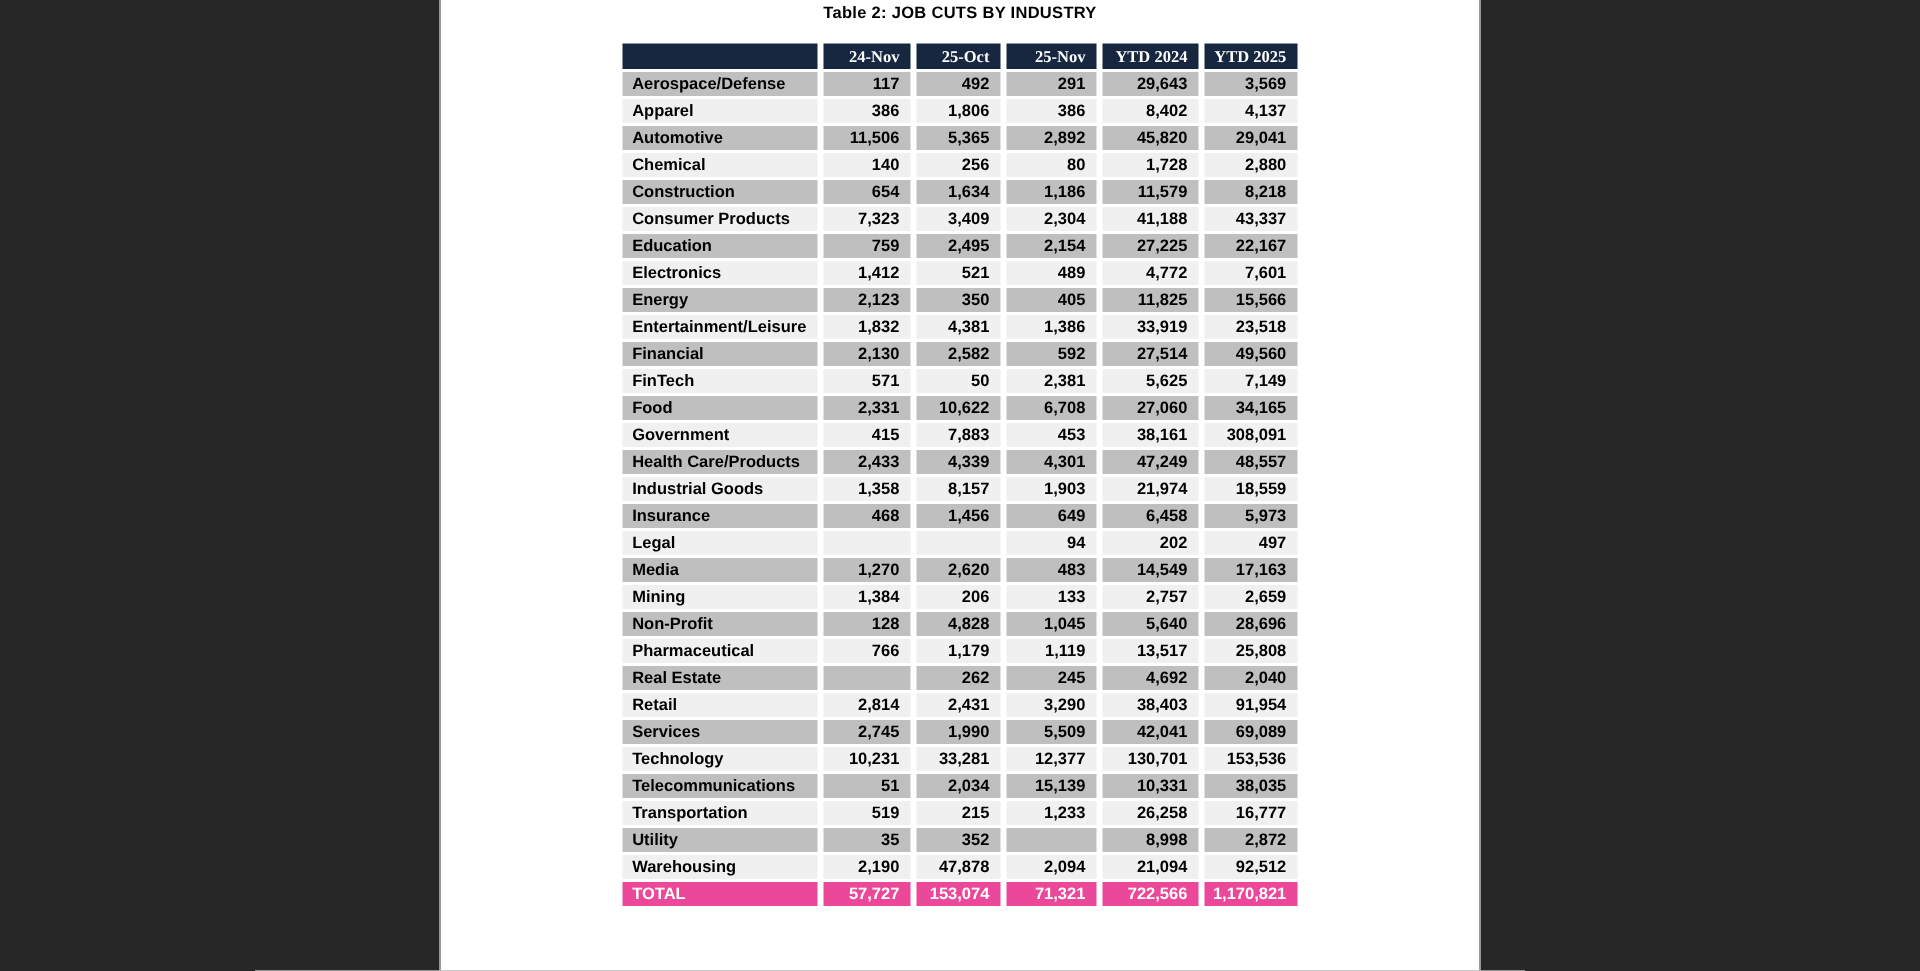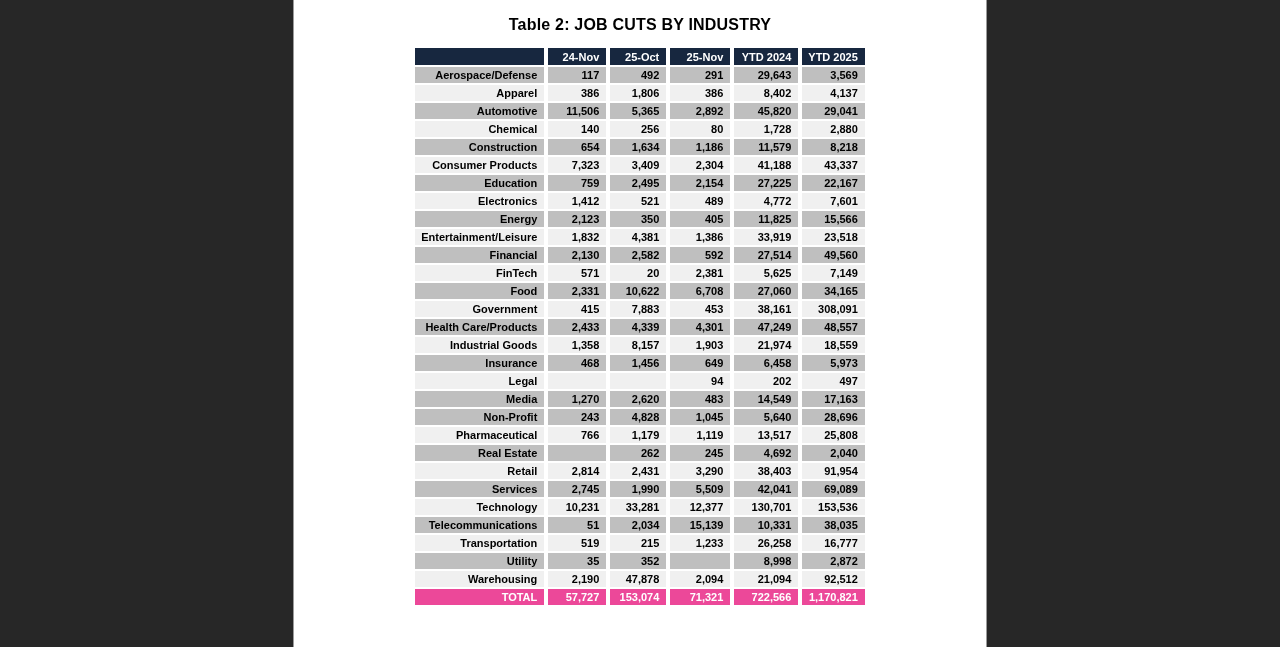--- a/index.html
+++ b/index.html
@@ -13,23 +13,23 @@
   .page {
     position: absolute;
     left: 293px; top: 0;
     width: 694px; height: 647px;
     background: #ffffff;
     border-left: 1px solid #9b9b9b;
     border-right: 1px solid #9b9b9b;
     box-sizing: border-box;
   }
   .title {
-    margin-top: 16px;
+    margin-top: 3px;
     text-align: center;
-    font-size: 16px;
+    font-size: 11px;
     font-weight: 700;
     color: #000000;
     letter-spacing: 0.2px;
   }
   table.jobcuts {
     margin: 12px auto 0;
     border-collapse: separate;
     border-spacing: 4px 2px;
     table-layout: fixed;
   }
@@ -41,26 +41,27 @@
     padding: 0 7px 0 6px;
     overflow: hidden;
     white-space: nowrap;
     box-sizing: content-box;
   }
   table.jobcuts th {
     background: #17273f;
     color: #ffffff;
     text-align: right;
     height: 17px;
+    font-family: Liberation Serif, serif;
   }
   table.jobcuts td {
     color: #000000;
     text-align: right;
   }
-  table.jobcuts td.label { text-align: right; }
+  table.jobcuts td.label { text-align: left; }
   tr.dark  td { background: #bfbfbf; }
   tr.light td { background: #f0f0f0; }
   tr.total td { background: #ec4899; color: #ffffff; }
 </style>
 </head>
 <body>
 
 <div class="page">
   <div class="title">Table 2: JOB CUTS BY INDUSTRY</div>
 
@@ -168,21 +169,21 @@
           <td class="label">Financial</td>
           <td>2,130</td>
           <td>2,582</td>
           <td>592</td>
           <td>27,514</td>
           <td>49,560</td>
         </tr>
         <tr class="light">
           <td class="label">FinTech</td>
           <td>571</td>
-          <td>20</td>
+          <td>50</td>
           <td>2,381</td>
           <td>5,625</td>
           <td>7,149</td>
         </tr>
         <tr class="dark">
           <td class="label">Food</td>
           <td>2,331</td>
           <td>10,622</td>
           <td>6,708</td>
           <td>27,060</td>
@@ -229,23 +230,31 @@
           <td>497</td>
         </tr>
         <tr class="dark">
           <td class="label">Media</td>
           <td>1,270</td>
           <td>2,620</td>
           <td>483</td>
           <td>14,549</td>
           <td>17,163</td>
         </tr>
+        <tr class="light">
+          <td class="label">Mining</td>
+          <td>1,384</td>
+          <td>206</td>
+          <td>133</td>
+          <td>2,757</td>
+          <td>2,659</td>
+        </tr>
         <tr class="dark">
           <td class="label">Non-Profit</td>
-          <td>243</td>
+          <td>128</td>
           <td>4,828</td>
           <td>1,045</td>
           <td>5,640</td>
           <td>28,696</td>
         </tr>
         <tr class="light">
           <td class="label">Pharmaceutical</td>
           <td>766</td>
           <td>1,179</td>
           <td>1,119</td>

